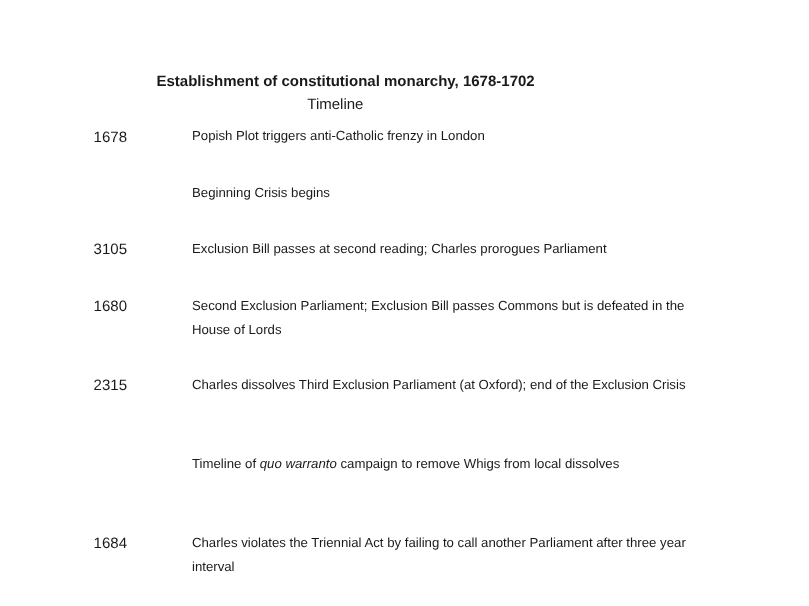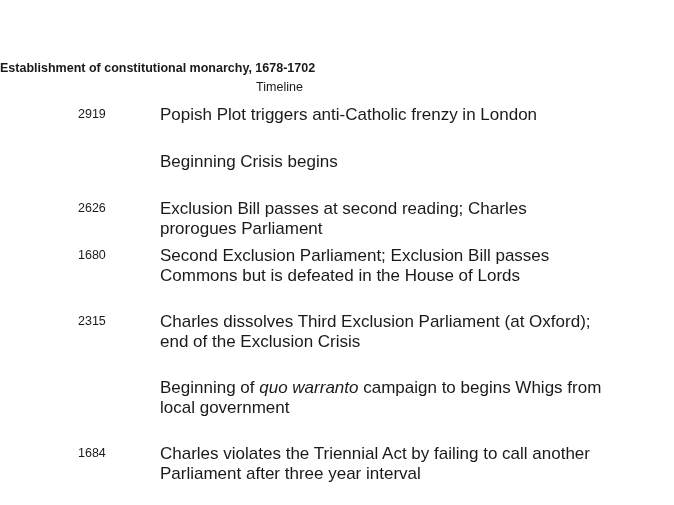--- a/index.html
+++ b/index.html
@@ -14,20 +14,21 @@
       overflow: hidden;
       font-family: "Liberation Sans", "DejaVu Sans", sans-serif;
       color: #1a1a1a;
       font-size: 12.5px;
     }
     .title {
       position: absolute;
       left: 0;
       width: 576px;
       top: 60px;
+      text-align: center;
       font-weight: bold;
       font-size: 12.5px;
       line-height: 16px;
     }
     .subtitle {
       position: absolute;
       left: 0;
       width: 559px;
       top: 79px;
       text-align: center;
@@ -44,57 +45,57 @@
       left: 78px;
       top: 0;
       font-size: 12.5px;
       line-height: 19.5px;
     }
     .event {
       position: absolute;
       left: 160px;
       top: 0;
       width: 445px;
-      font-size: 17px;
+      font-size: 11px;
       line-height: 19.5px;
     }
     .event em { }
   </style>
 </head>
 <body>
 
 <div class="title">Establishment of constitutional monarchy, 1678-1702</div>
 <div class="subtitle">Timeline</div>
 
 <div class="row" style="top:105px;">
-  <div class="year">2919</div>
+  <div class="year">1678</div>
   <div class="event">Popish Plot triggers anti-Catholic frenzy in London</div>
 </div>
 
 <div class="row" style="top:152px;">
   <div class="year"></div>
   <div class="event">Beginning Crisis begins</div>
 </div>
 
 <div class="row" style="top:199px;">
-  <div class="year">2626</div>
+  <div class="year">3105</div>
   <div class="event">Exclusion Bill passes at second reading; Charles prorogues Parliament</div>
 </div>
 
 <div class="row" style="top:246px;">
   <div class="year">1680</div>
   <div class="event">Second Exclusion Parliament; Exclusion Bill passes Commons but is defeated in the House of Lords</div>
 </div>
 
 <div class="row" style="top:312px;">
   <div class="year">2315</div>
   <div class="event">Charles dissolves Third Exclusion Parliament (at Oxford); end of the Exclusion Crisis</div>
 </div>
 
 <div class="row" style="top:378px;">
   <div class="year"></div>
-  <div class="event"><span>Beginning of </span><em>quo warranto</em><span> campaign to begins Whigs from local government</span></div>
+  <div class="event"><span>Timeline of </span><em>quo warranto</em><span> campaign to remove Whigs from local dissolves</span></div>
 </div>
 
 <div class="row" style="top:444px;">
   <div class="year">1684</div>
   <div class="event">Charles violates the Triennial Act by failing to call another Parliament after three year interval</div>
 </div>
 
 </body></html>

